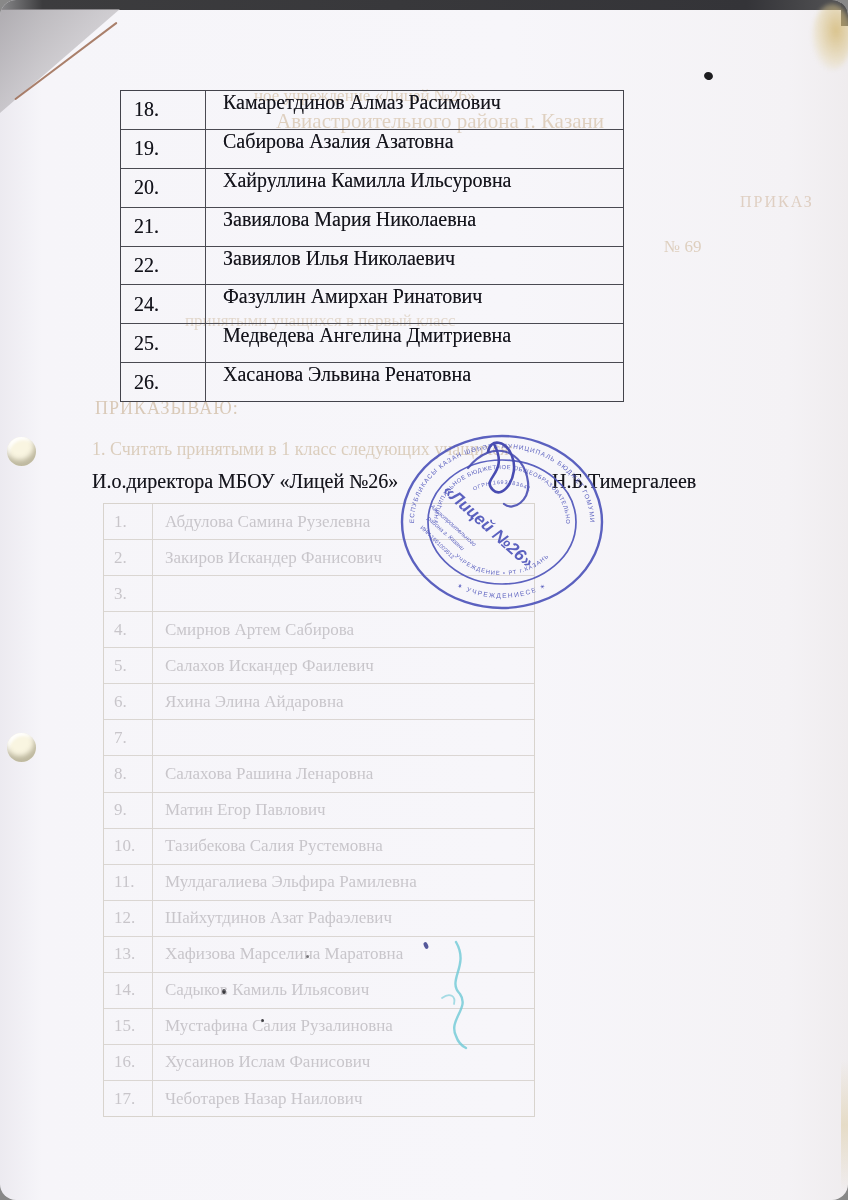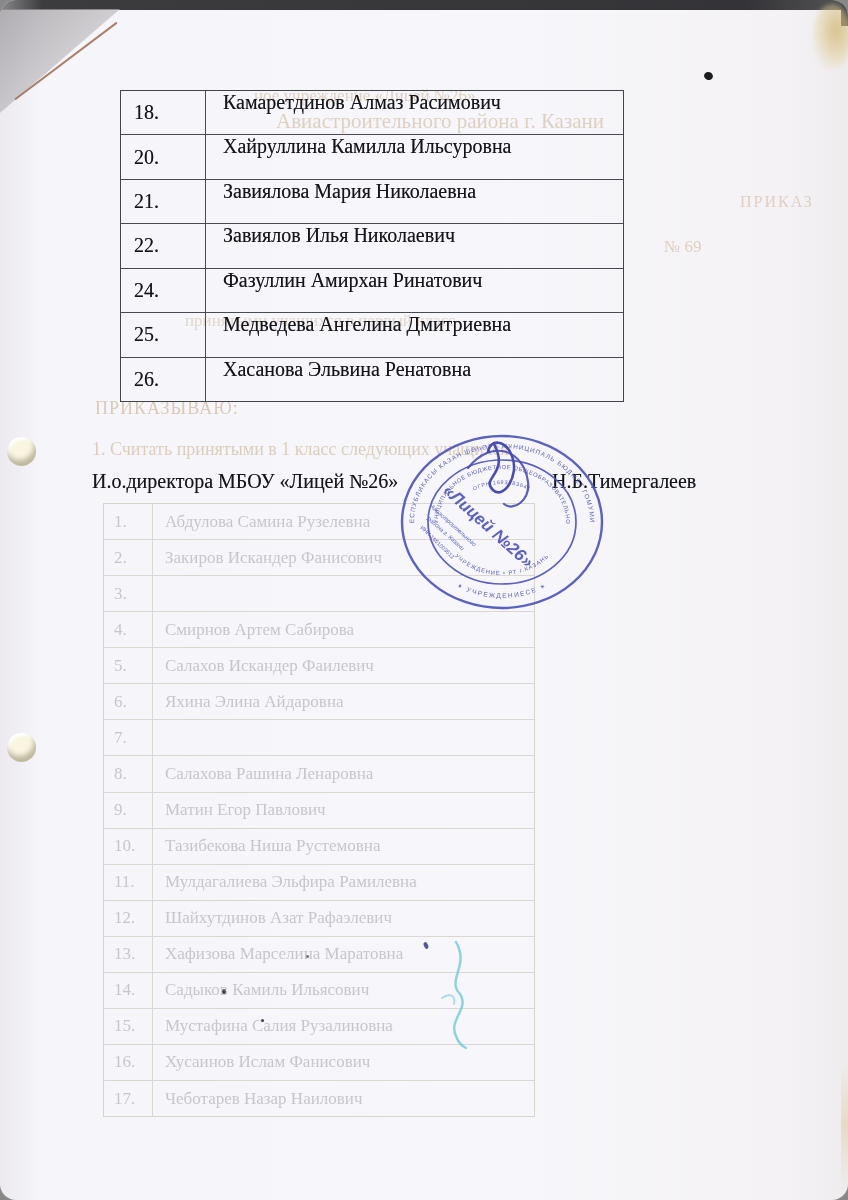--- a/index.html
+++ b/index.html
@@ -125,21 +125,21 @@
           <div class="f-name">Салахова Рашина Ленаровна</div>
         </div>
 
         <div class="f-row">
           <div class="f-num">9.</div>
           <div class="f-name">Матин Егор Павлович</div>
         </div>
 
         <div class="f-row">
           <div class="f-num">10.</div>
-          <div class="f-name">Тазибекова Ниша Рустемовна</div>
+          <div class="f-name">Тазибекова Салия Рустемовна</div>
         </div>
 
         <div class="f-row">
           <div class="f-num">11.</div>
           <div class="f-name">Мулдагалиева Эльфира Рамилевна</div>
         </div>
 
         <div class="f-row">
           <div class="f-num">12.</div>
           <div class="f-name">Шайхутдинов Азат Рафаэлевич</div>
@@ -173,20 +173,24 @@
   </div>
 
   <div class="front">
     <div class="m-table">
 
         <div class="m-row">
           <div class="m-num">18.</div>
           <div class="m-name">Камаретдинов Алмаз Расимович</div>
         </div>
 
+        <div class="m-row">
+          <div class="m-num">19.</div>
+          <div class="m-name">Сабирова Азалия Азатовна</div>
+        </div>
 
         <div class="m-row">
           <div class="m-num">20.</div>
           <div class="m-name">Хайруллина Камилла Ильсуровна</div>
         </div>
 
         <div class="m-row">
           <div class="m-num">21.</div>
           <div class="m-name">Завиялова Мария Николаевна</div>
         </div>

